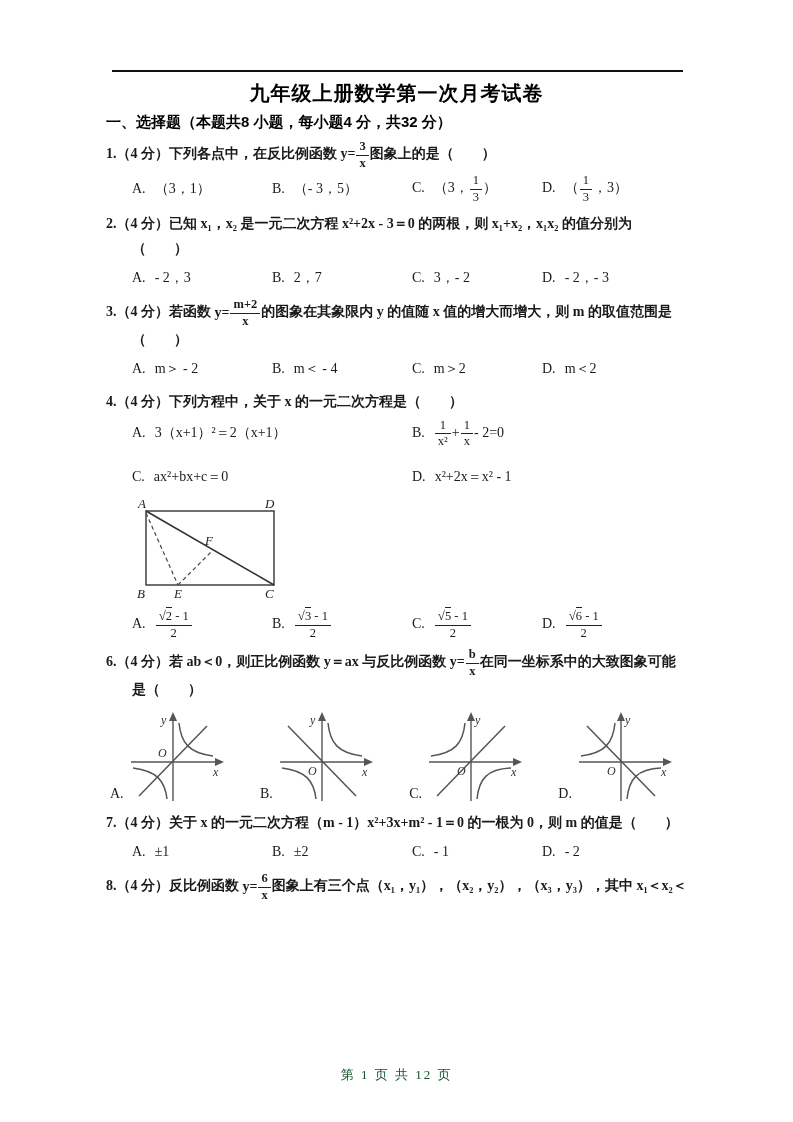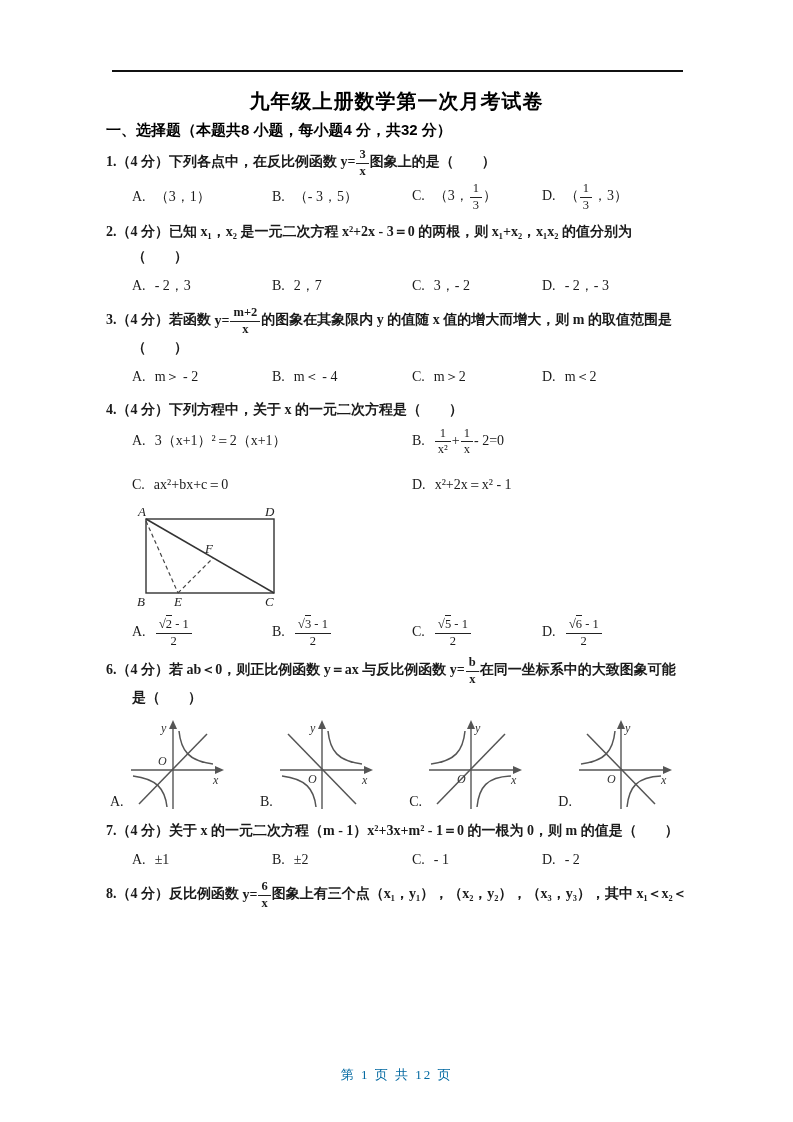--- a/index.html
+++ b/index.html
@@ -7,21 +7,21 @@
     width:793px;height:1122px;box-sizing:border-box;position:relative;
     margin:0 auto;background:#ffffff;overflow:hidden;
     padding:0 106px;
     font-family:"Liberation Serif","DejaVu Serif",serif;
     font-size:14px;color:#1a1a1a;
   }
   .rule{border:none;border-top:2px solid #111;margin:70px 4px 0 6px;}
   .title{
     font-family:"Liberation Sans","DejaVu Sans",sans-serif;
     font-weight:bold;font-size:20px;text-align:center;
-    margin:16px 0 6px;letter-spacing:1px;color:#000;
+    margin:8px 0 6px;letter-spacing:1px;color:#000;
   }
   .section-heading{
     font-family:"Liberation Sans","DejaVu Sans",sans-serif;
     font-weight:bold;font-size:15px;margin:0 0 2px;color:#000;
   }
   .q{margin-top:8px;}
   .stem{line-height:1.78;padding-left:26px;text-indent:-26px;font-weight:bold;}
   
   .frac{display:inline-block;vertical-align:middle;text-align:center;
         font-size:12.5px;line-height:1.08;margin:0 1px;text-indent:0;}
@@ -44,21 +44,21 @@
             padding:4px 14px 0 4px;}
   .gopt{display:flex;align-items:flex-end;gap:1px;}
   .glab{line-height:1.2;}
   .gaxis{stroke:#555;stroke-width:1.4;fill:none;}
   .gline{stroke:#555;stroke-width:1.5;fill:none;}
   .gcurve{stroke:#555;stroke-width:1.5;fill:none;}
   .garrow{fill:#555;stroke:none;}
   .gtext{font-style:italic;font-size:12px;fill:#333;
          font-family:"Liberation Serif",serif;}
   .footer{position:absolute;left:0;right:0;bottom:38px;text-align:center;
-          font-size:13px;letter-spacing:2px;color:#0369a1;}
+          font-size:13px;letter-spacing:2px;color:#14532d;}
 </style>
 </head>
 <body>
 
 <div class="page">
 
   <hr class="rule">
 
   <h1 class="title">九年级上册数学第一次月考试卷</h1>
 

